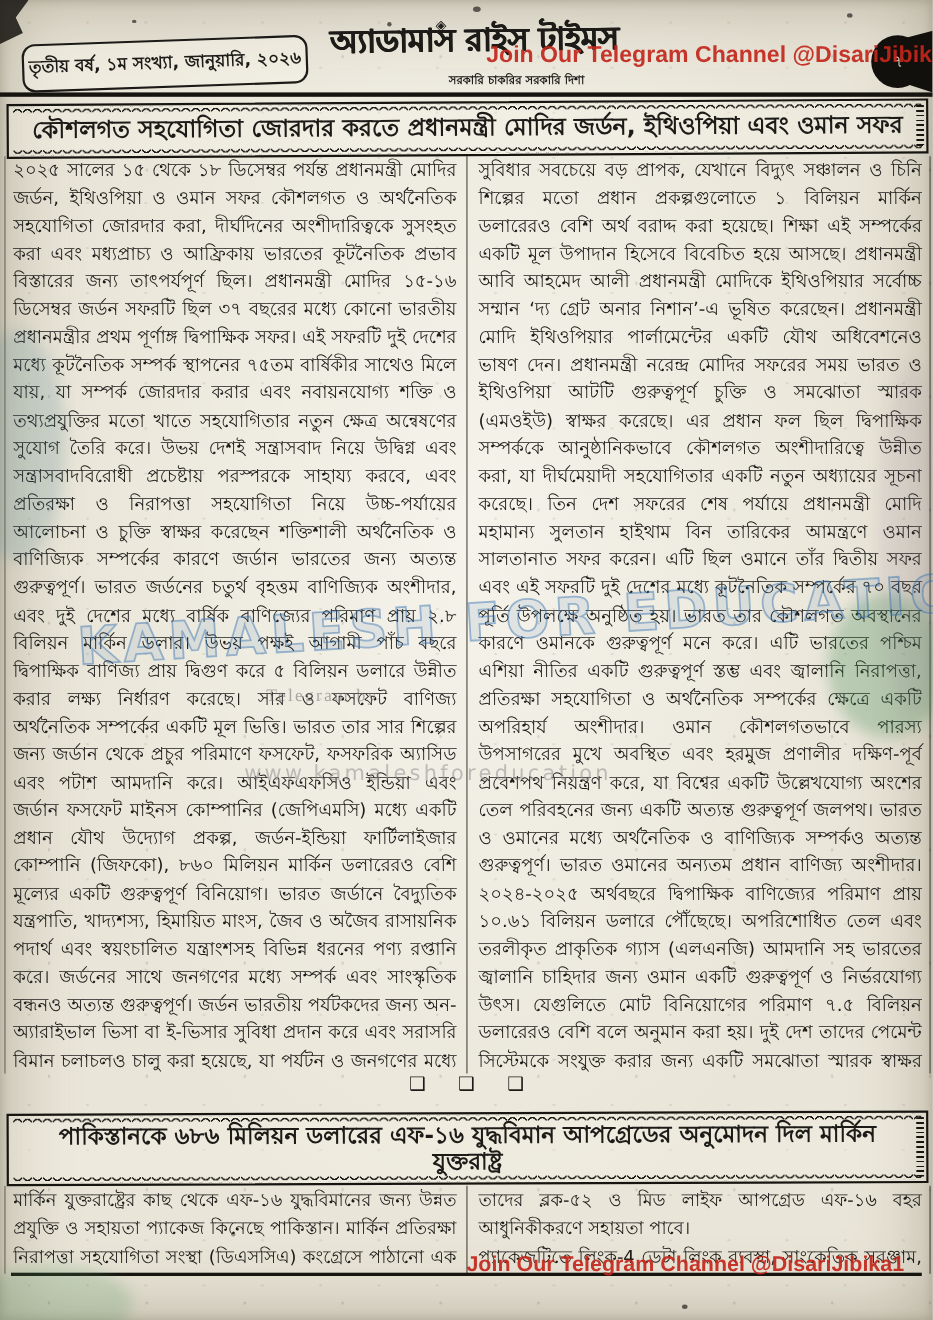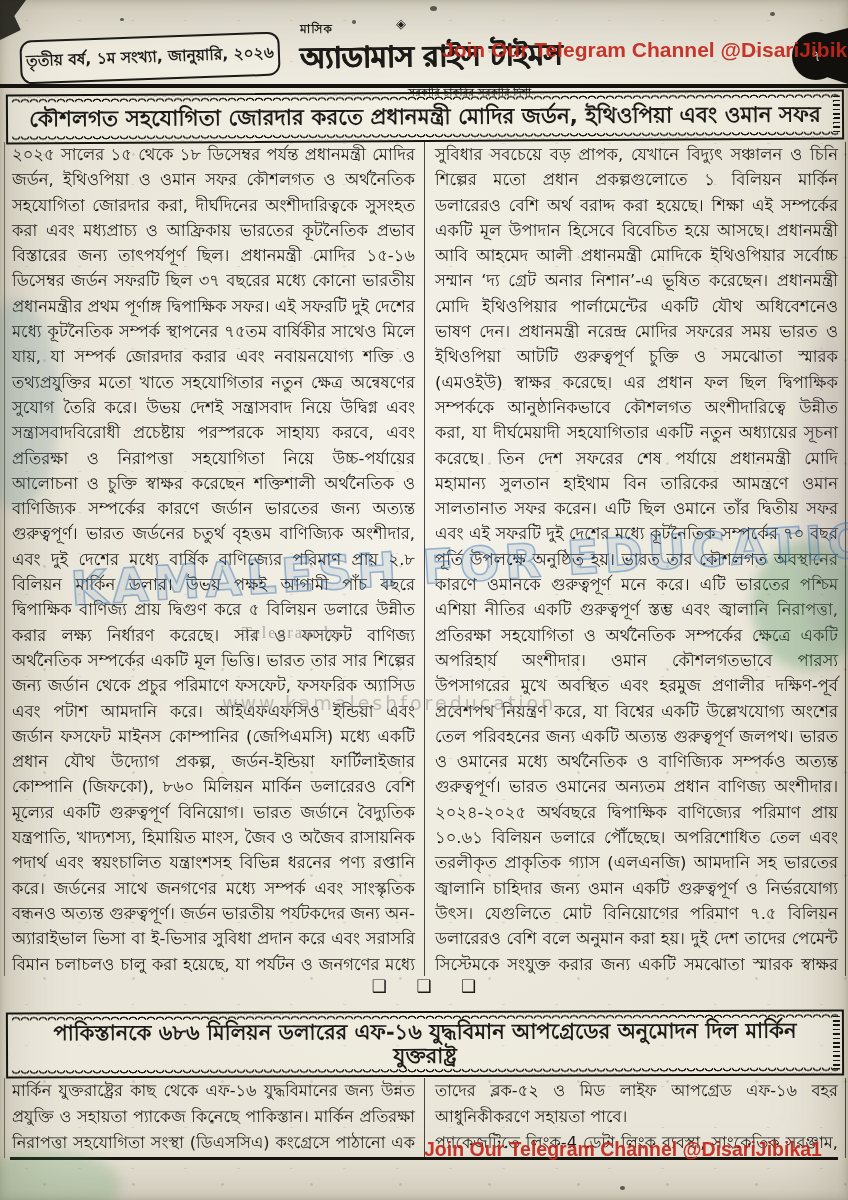--- a/index.html
+++ b/index.html
@@ -145,21 +145,20 @@
   <div class="speck s4"></div>
   <div class="speck s5"></div>
   <div class="speck s6"></div>
   <div class="speck s7"></div>
 
   <div class="edition-box">
     <span>তৃতীয় বর্ষ, ১ম সংখ্যা, জানুয়ারি, ২০২৬</span>
   </div>
 
   <div class="masthead">
-    <div class="masthead-kicker">মাসিক</div>
     <span class="gem">◈</span>
     <div class="masthead-title">অ্যাডামাস রাইস টাইমস</div>
     <div class="masthead-subtitle">সরকারি চাকরির সরকারি দিশা</div>
   </div>
 
   <div class="tg-watermark tg-top">Join Our Telegram Channel @DisariJibika1</div>
 
   <div class="header-rule"></div>
   <div class="corner-wedge"></div>
   <div class="page-circle">

